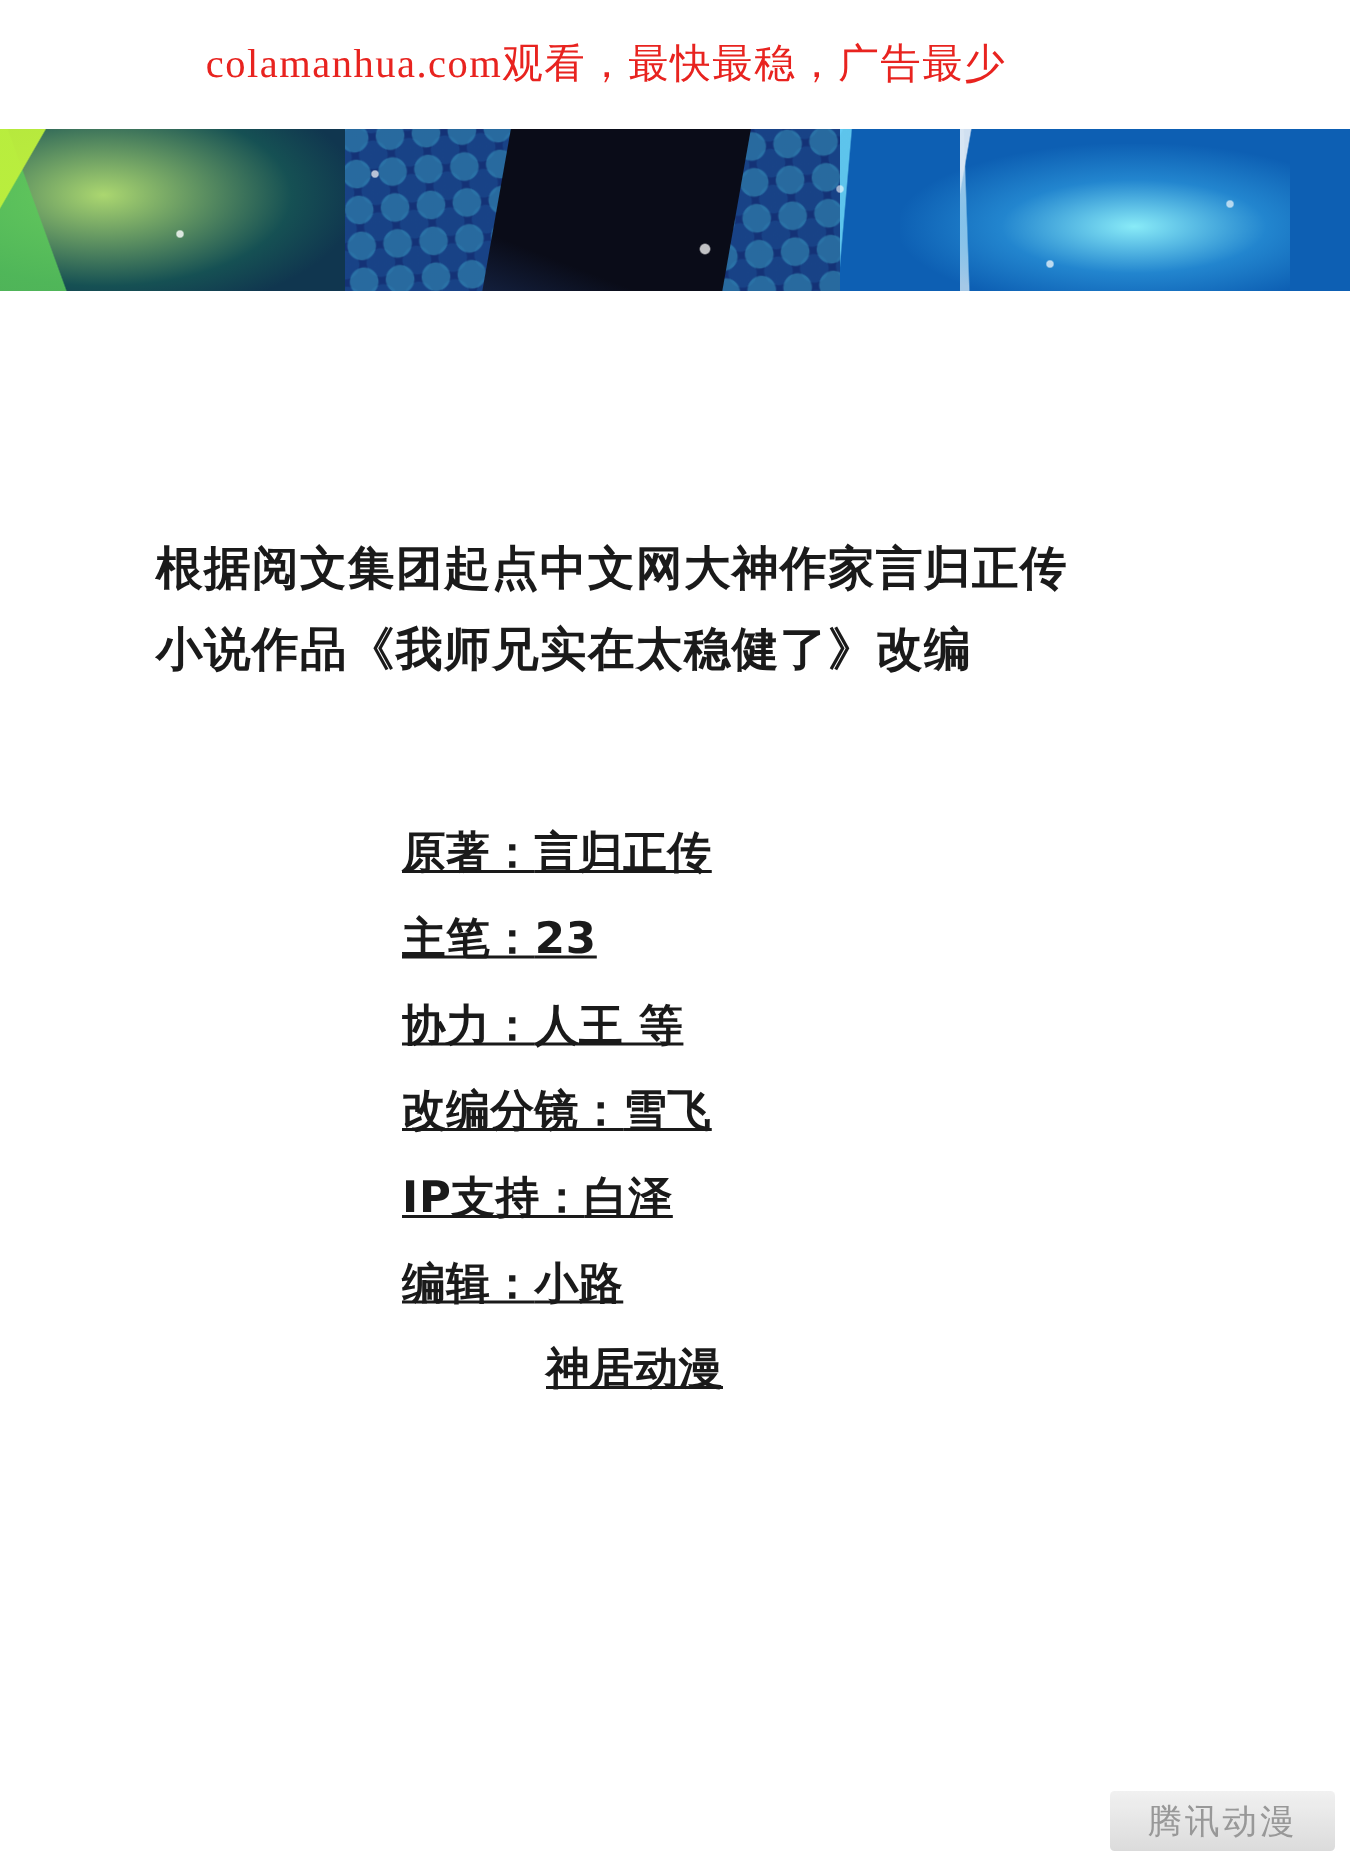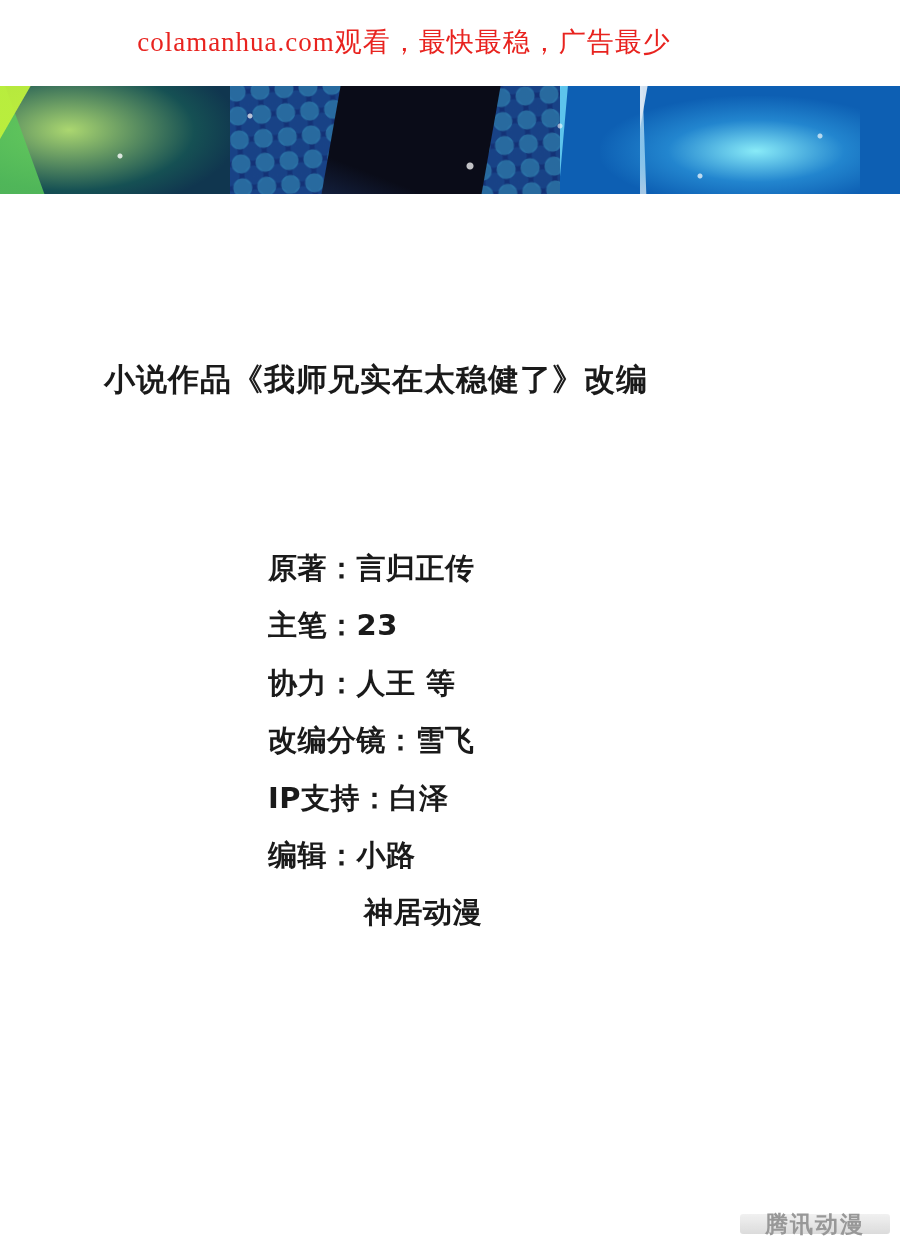--- a/index.html
+++ b/index.html
@@ -147,37 +147,38 @@
     width: 600px;
     font-family: "DejaVu Sans", sans-serif;
     font-weight: bold;
     font-size: 29px;
     line-height: 1.98;
     color: #1a1a1a;
     letter-spacing: .5px;
   }
   .credits .row {
     white-space: nowrap;
+    text-decoration: underline;
   }
   .credits .row.indent {
     padding-left: 96px;
   }
 
   
   .brand-mark {
     position: absolute;
     right: 10px;
     bottom: 10px;
     width: 150px;
-    height: 20px;
+    height: 40px;
     border-radius: 3px;
     background: linear-gradient(180deg, #f0f0f0 0%, #d8d8d8 100%);
     color: #8d8d8d;
     font-family: "DejaVu Sans", sans-serif;
-    font-weight: bold;
+    font-weight: normal;
     font-size: 23px;
     letter-spacing: 2px;
     display: flex;
     align-items: center;
     justify-content: center;
     opacity: .9;
   }
 </style>
 </head>
 <body>
@@ -200,20 +201,21 @@
   <div class="art-layer">
     <div class="white-plume"></div>
   </div>
   <div class="art-layer">
     <div class="cyan-glow"></div>
   </div>
   <div class="droplets"></div>
 </div>
 
 <div class="adapt-note">
+  <div>根据阅文集团起点中文网大神作家言归正传</div>
   <div>小说作品《我师兄实在太稳健了》改编</div>
 </div>
 
 <div class="credits">
   <div class="row">
     <span>原著：</span><span>言归正传</span>
   </div>
   <div class="row">
     <span>主笔：</span><span>23</span>
   </div>

